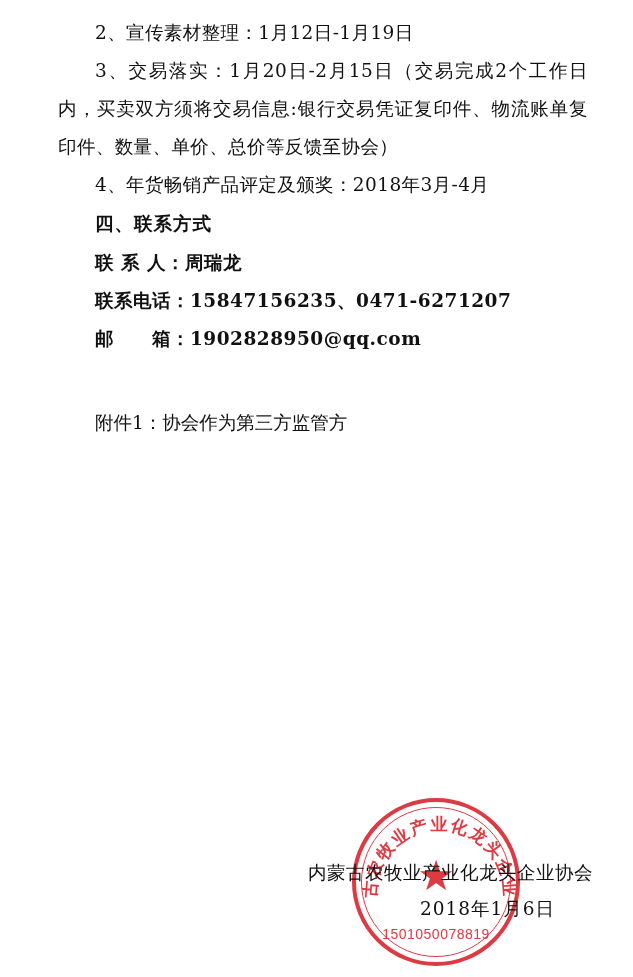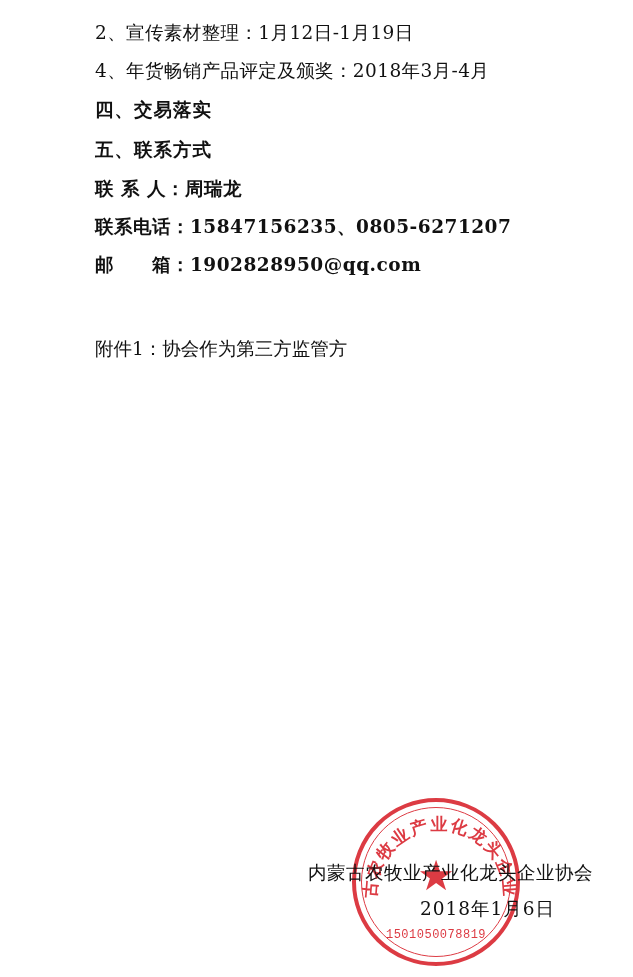--- a/index.html
+++ b/index.html
@@ -128,40 +128,40 @@
     font-weight: bold;
     letter-spacing: 2px;
   }
   .seal-bottom {
     position: absolute;
     left: 0;
     right: 0;
     bottom: 20px;
     text-align: center;
     color: #d8202a;
-    font-size: 12px;
-    font-family: Liberation Mono, monospace;
+    font-size: 14px;
+    font-family: Liberation Sans, sans-serif;
     letter-spacing: 0.5px;
   }
 </style>
 </head>
 <body>
 
 <div class="page">
 
   <div class="body-text">
 
     <p class="para">2、宣传素材整理：1月12日-1月19日</p>
+    <p class="para">3、交易落实：1月20日-2月15日（交易完成2个工作日内，买卖双方须将交易信息:银行交易凭证复印件、物流账单复印件、数量、单价、总价等反馈至协会）</p>
     <p class="para">4、年货畅销产品评定及颁奖：2018年3月-4月</p>
 
-    <p class="heading">四、交易落实</p>
+    <p class="heading">四、联系方式</p>
 
-    <p class="heading">五、联系方式</p>
     <p class="contact-line">联 系 人：周瑞龙</p>
-    <p class="contact-line">联系电话：15847156235、0805-6271207</p>
+    <p class="contact-line">联系电话：15847156235、0471-6271207</p>
     <p class="contact-line">邮　　箱：1902828950@qq.com</p>
 
     <div class="spacer-lg"></div>
 
     <p class="attach">附件1：协会作为第三方监管方</p>
 
   </div>
 
   <div class="seal">
     <div class="seal-inner"></div>

